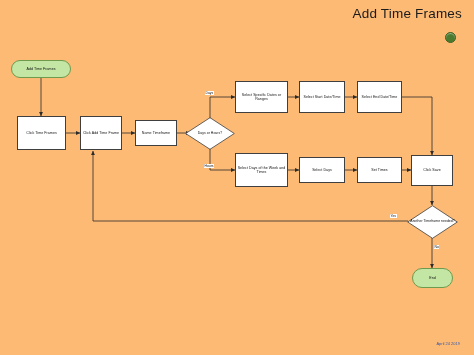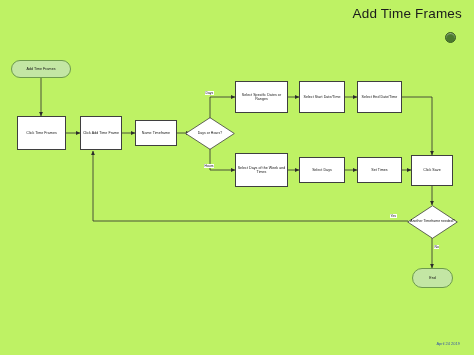--- a/index.html
+++ b/index.html
@@ -8,21 +8,21 @@
     background: #ffffff;
   }
   body {
     font-family: "Liberation Sans", sans-serif;
     -webkit-font-smoothing: antialiased;
   }
   #page {
     position: relative;
     width: 474px;
     height: 355px;
-    background: #bef264;
+    background: #fdba74;
     overflow: hidden;
   }
 
   
   .page-title {
     position: absolute;
     right: 12px;
     top: 6px;
     font-size: 13.5px;
     color: #1b1b1b;

